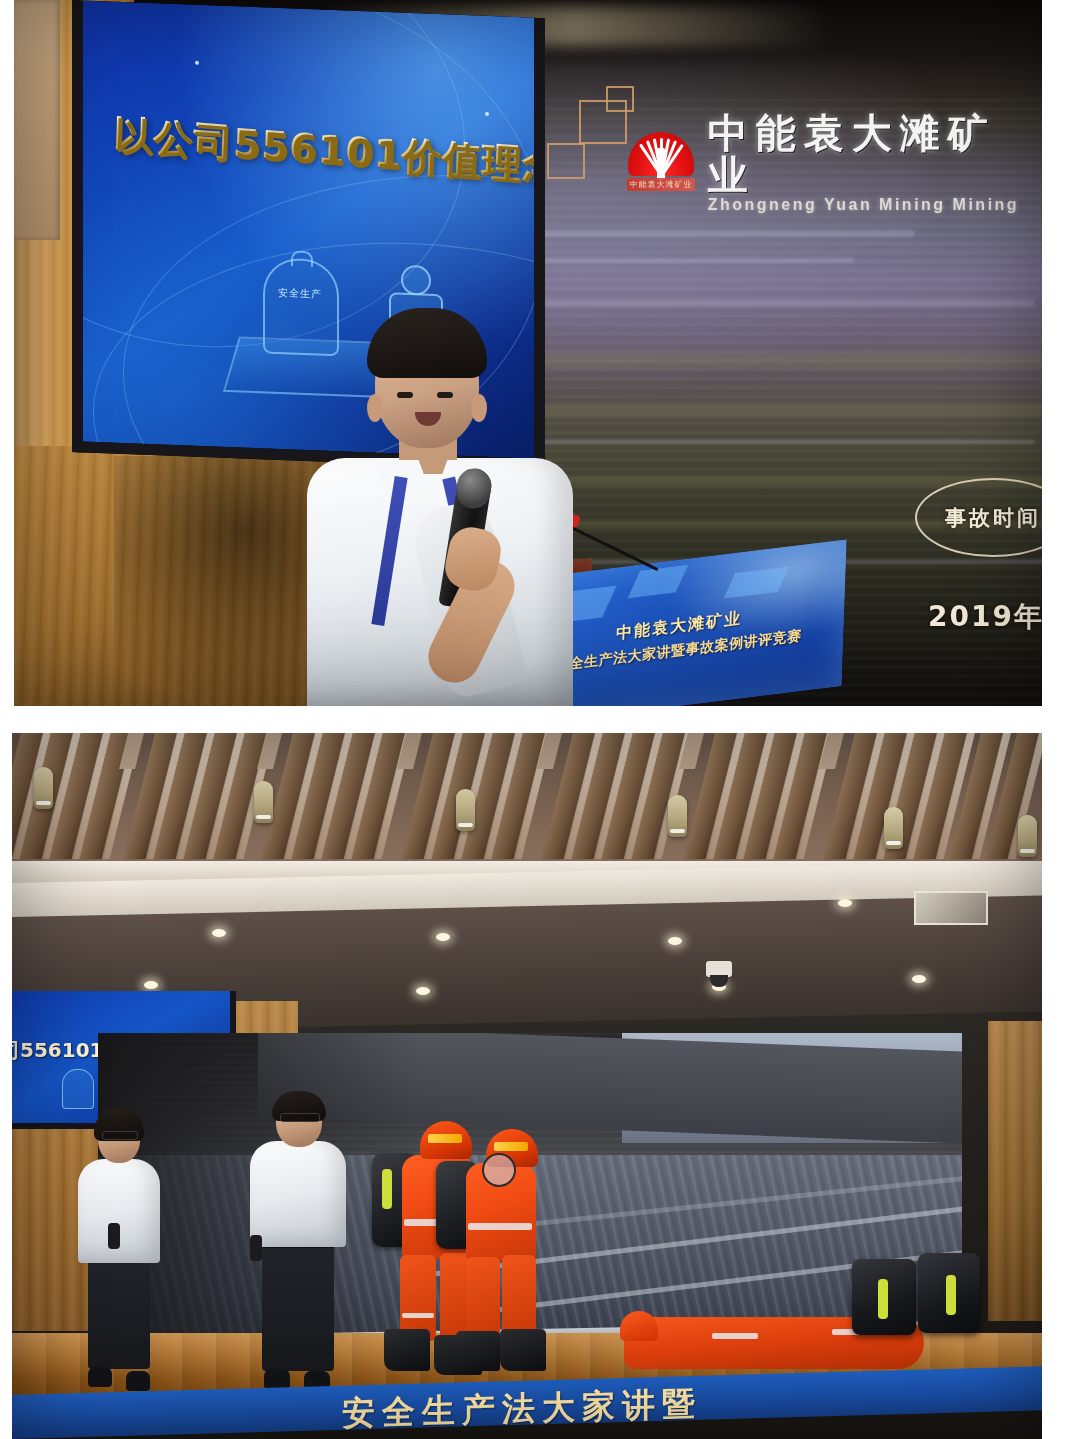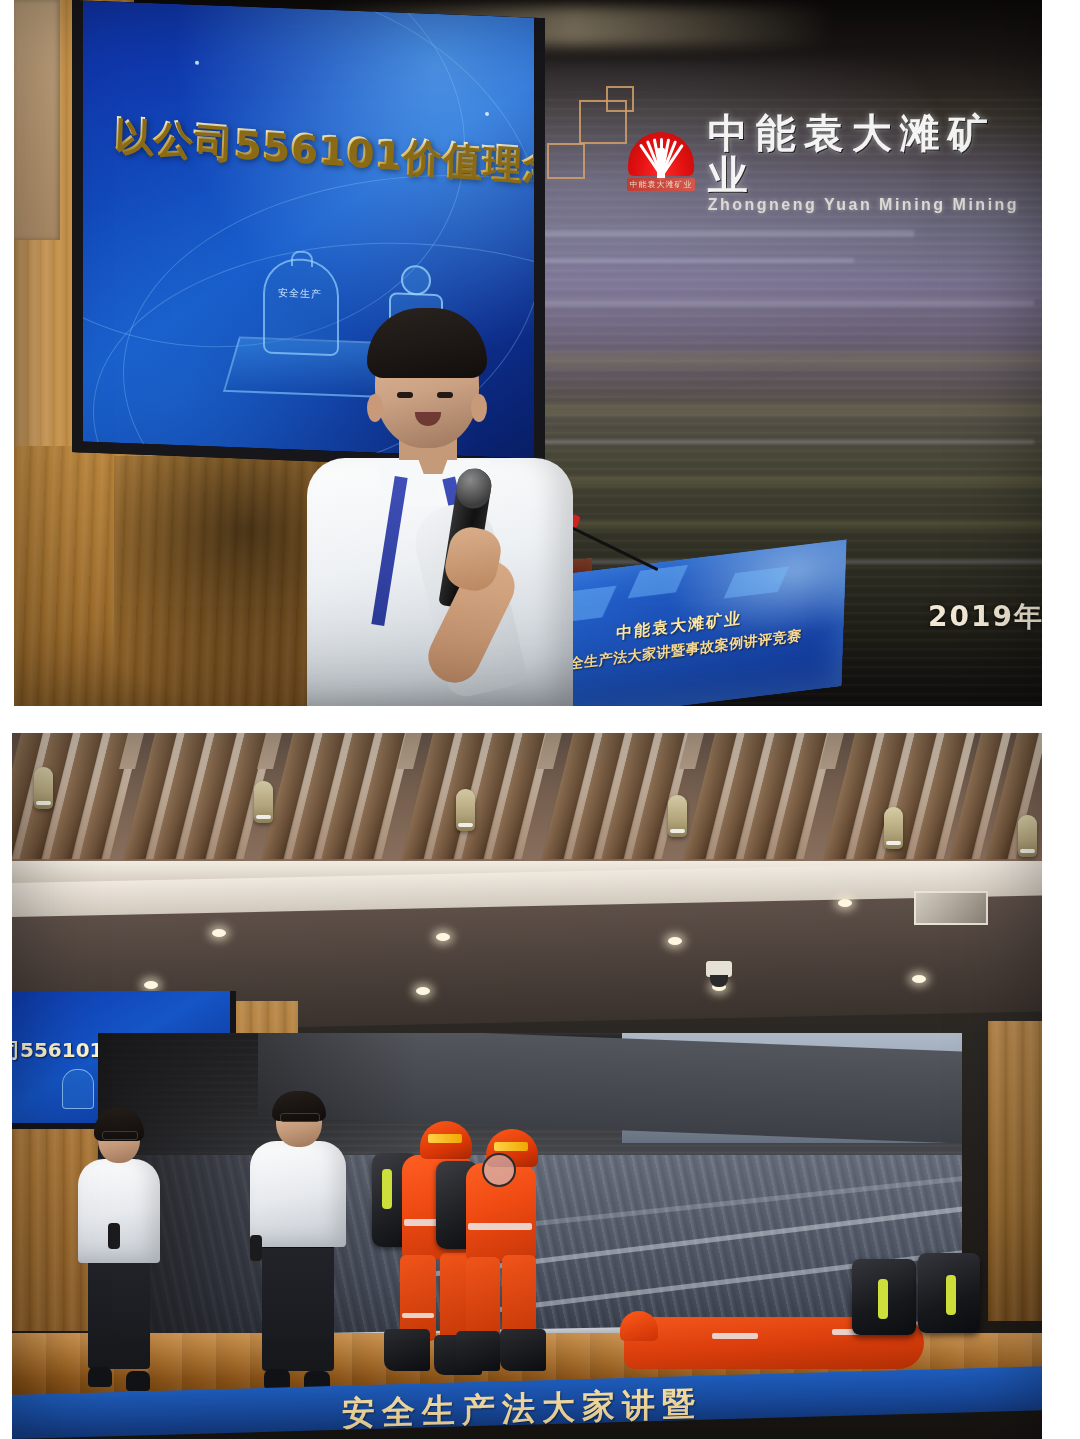--- a/index.html
+++ b/index.html
@@ -508,20 +508,23 @@
         </div>
         <div class="emblem-stem"></div>
         <div class="emblem-sub">中能袁大滩矿业</div>
       </div>
       <div>
         <div class="brand-cn">中能袁大滩矿业</div>
         <div class="brand-en">Zhongneng Yuan Mining Mining</div>
       </div>
     </div>
 
+    <div class="acc-circle">
+      <span>事故时间</span>
+    </div>
     <div class="acc-date">2019年2月15日</div>
 
     <div class="wood-left"></div>
     <div class="wood-bottom"></div>
     <div class="wood-shadow"></div>
 
     <div class="lcd">
       <div class="lcd-inner"></div>
       <div class="lcd-arc" style="left:-140px;top:-80px;width:520px;height:420px;"></div>
       <div class="lcd-arc" style="left:-180px;top:-30px;width:640px;height:500px;"></div>

